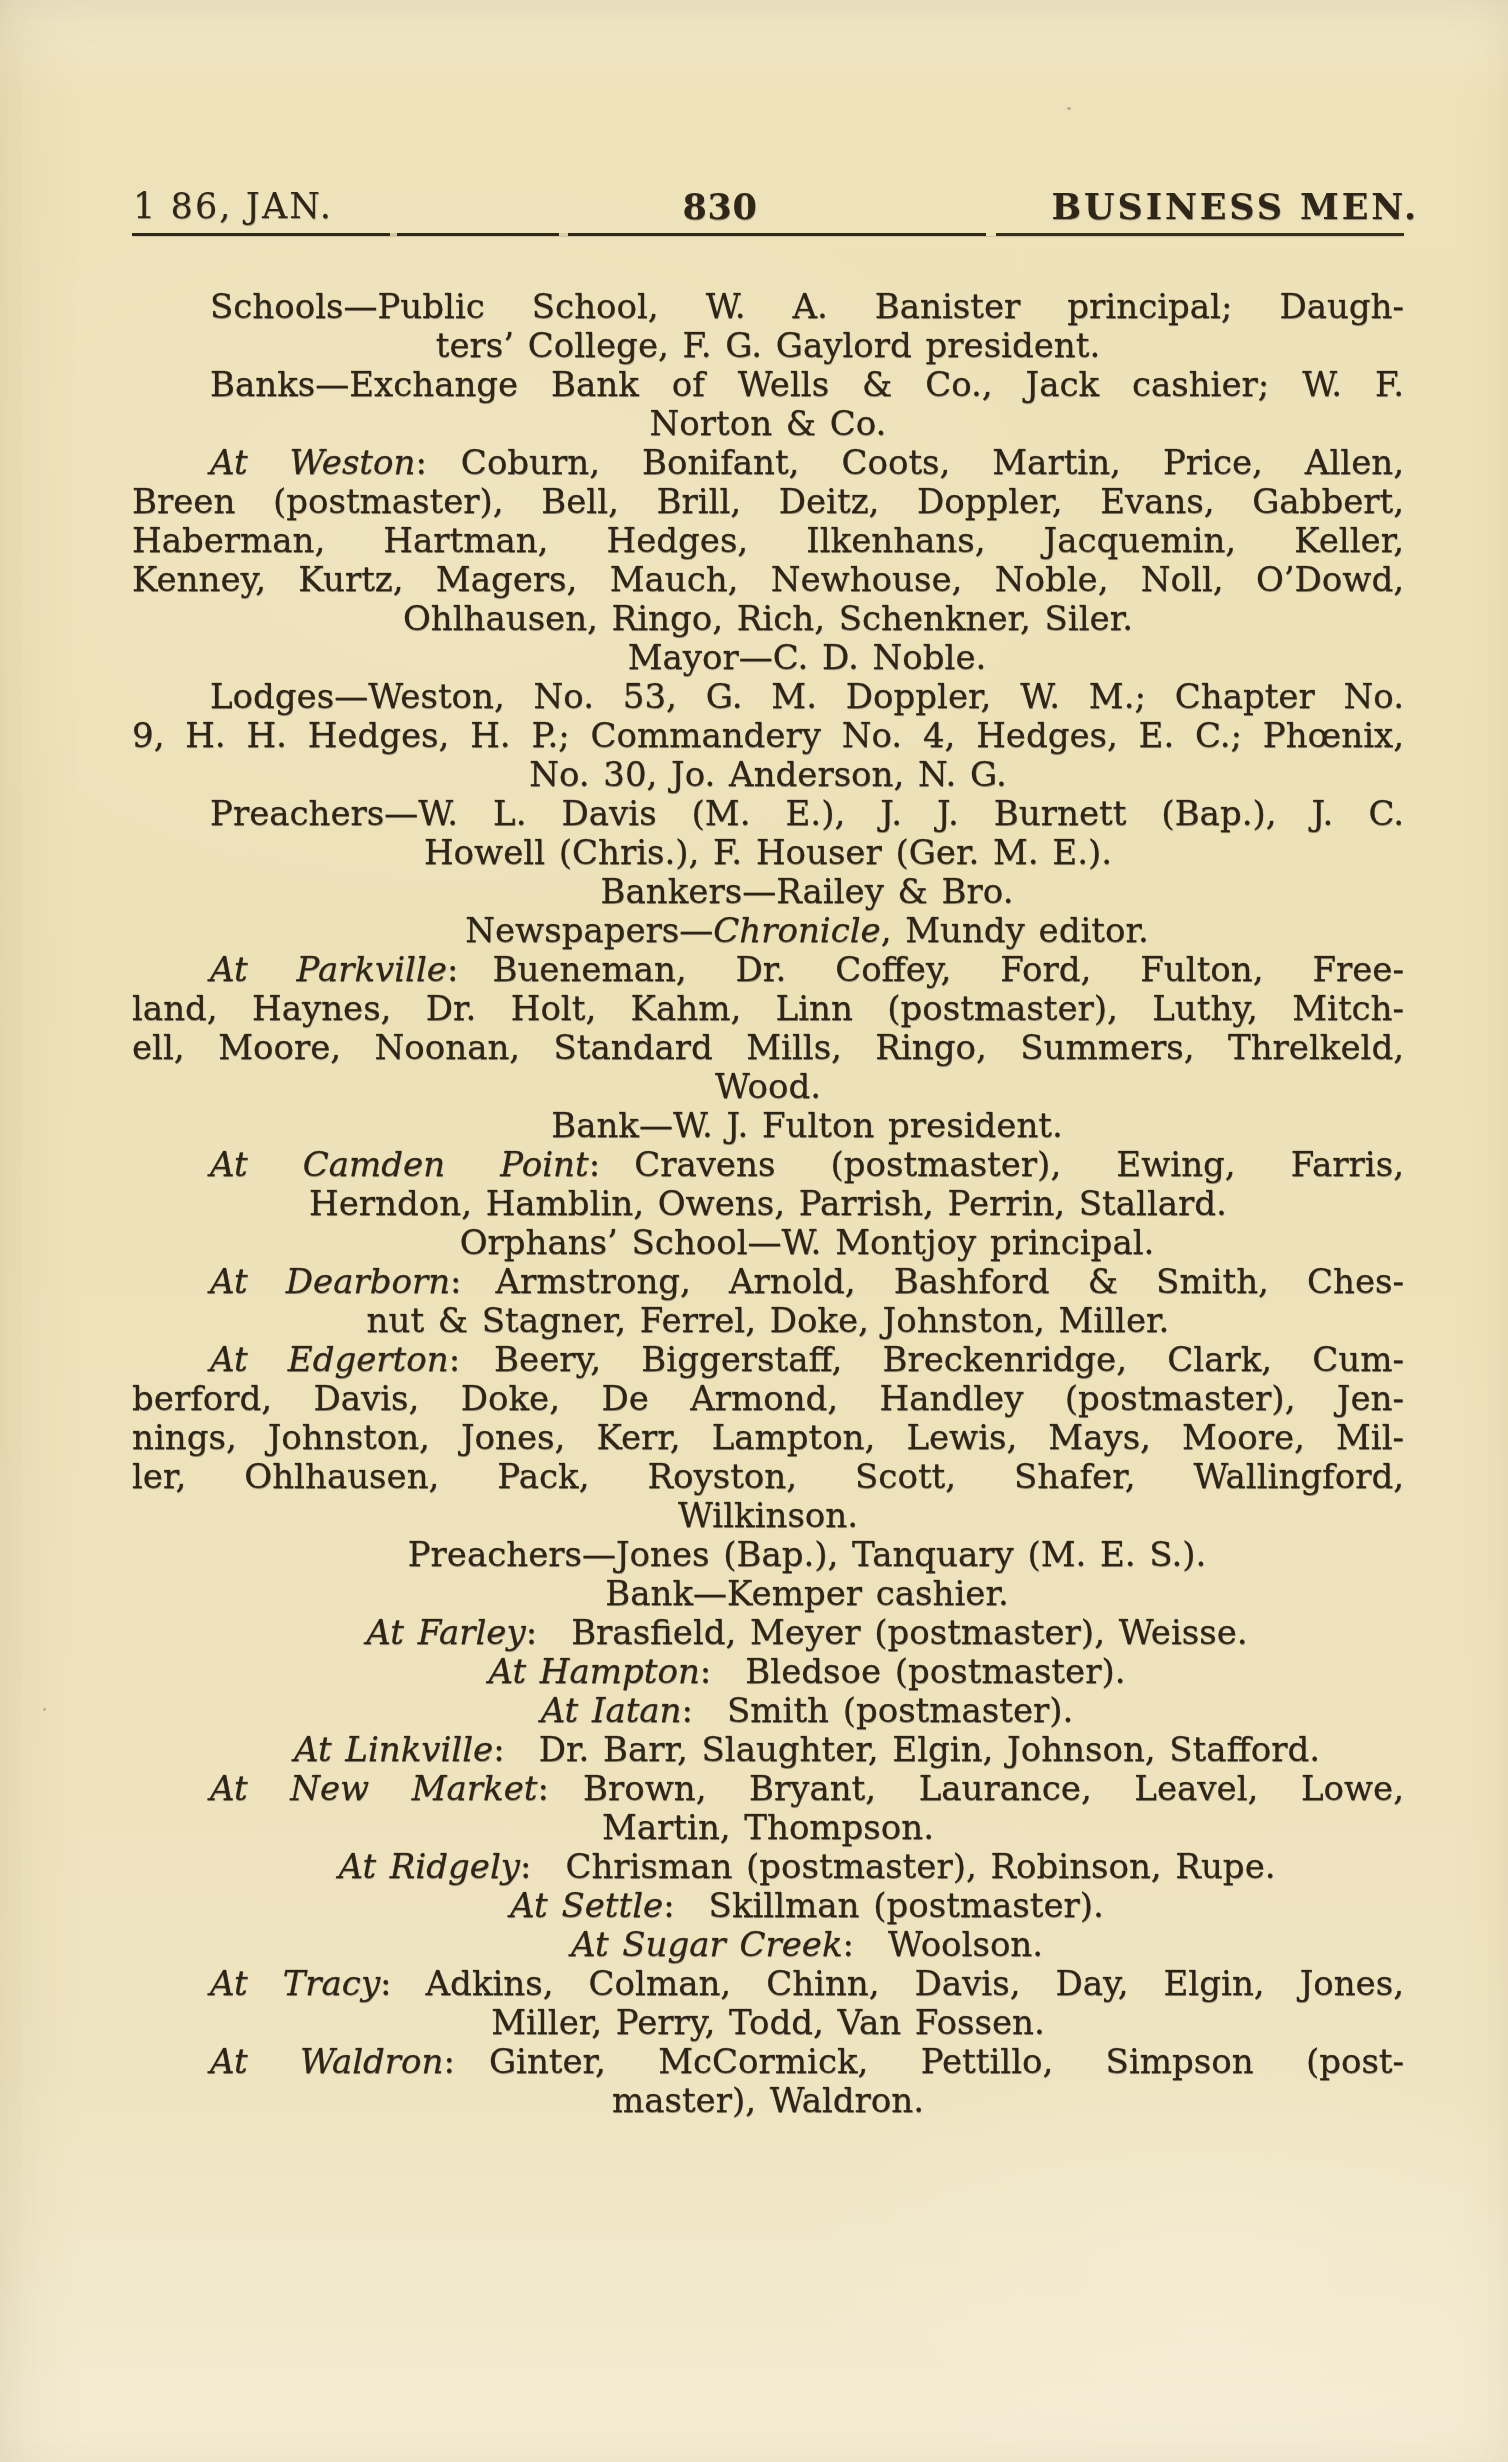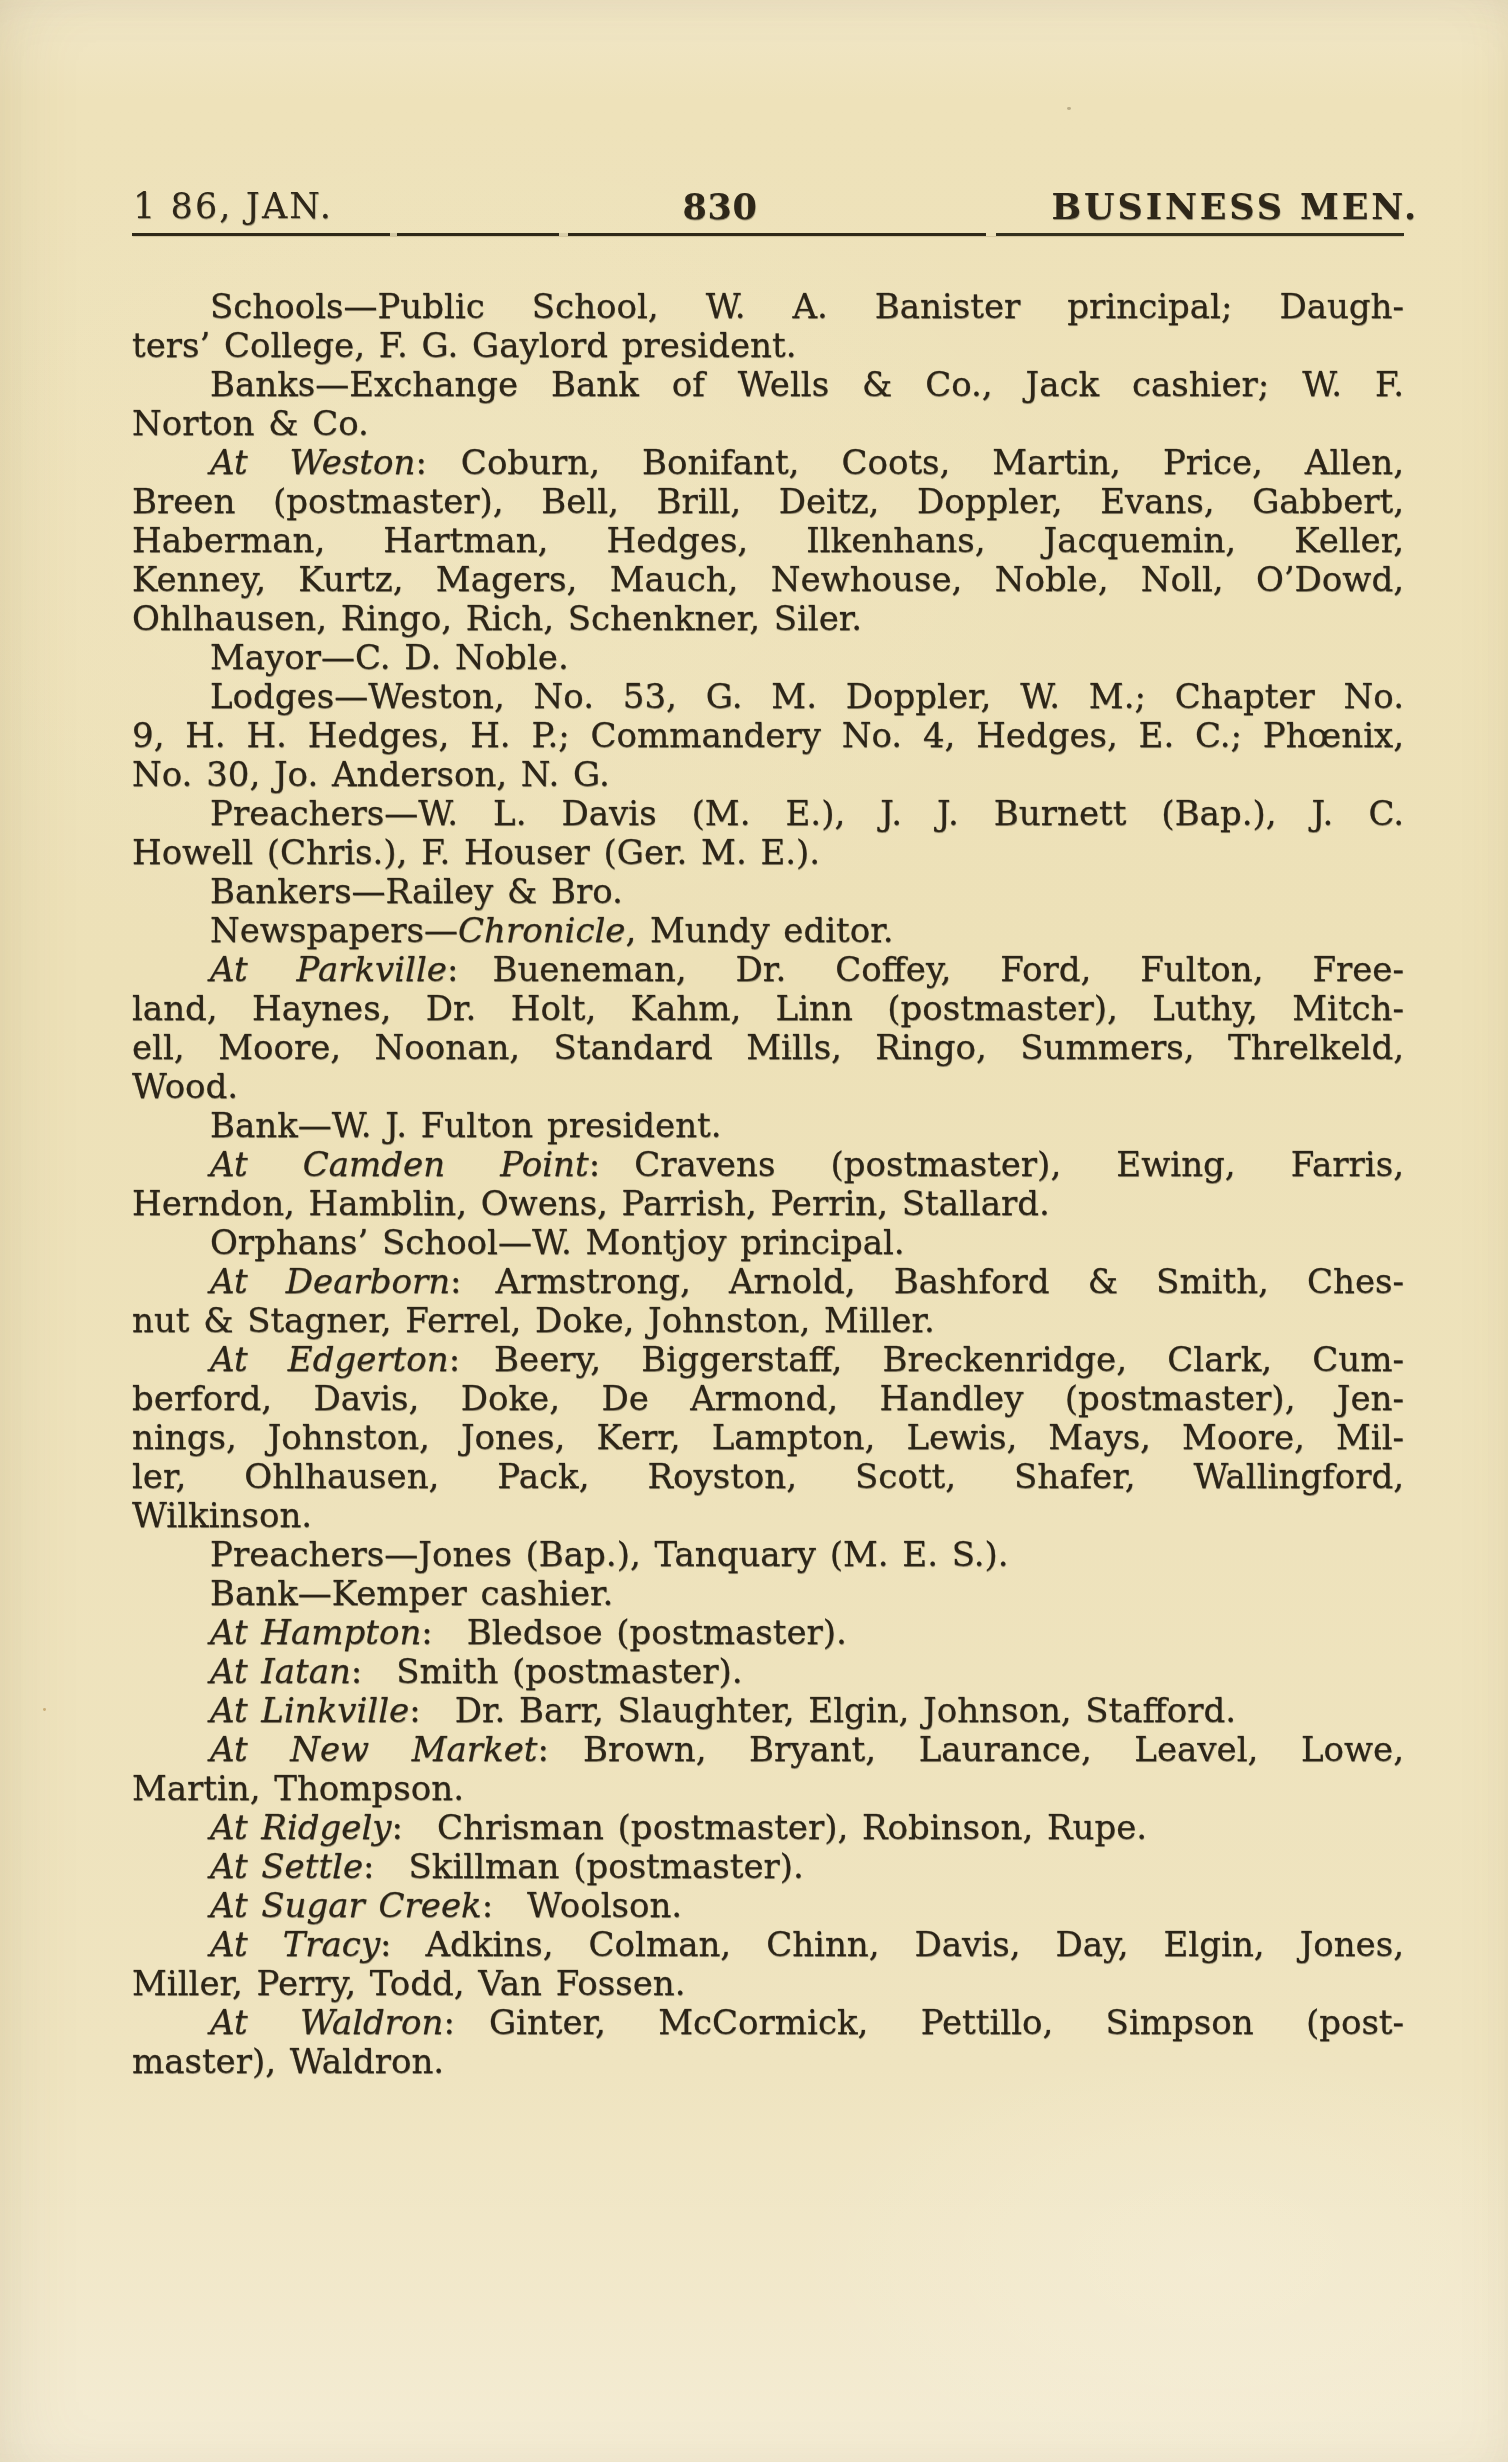--- a/index.html
+++ b/index.html
@@ -54,21 +54,21 @@
     left: 132px;
     top: 287px;
     width: 1272px;
     font-size: 34px;
     line-height: 39px;
     word-spacing: 2.9px;
     color: #2c2518;
     text-shadow: 0.3px 0.5px 0.7px rgba(44,37,24,0.50);
     -webkit-text-stroke: 0.3px rgba(44,37,24,0.55);
   }
-  .line { min-height: 39px; }
+  .line { min-height: 39px; text-align: center; }
   .line.j { text-align: justify; text-align-last: justify; }
   .line.ind { text-indent: 78px; }
   .it { font-style: italic; }
   .speck { position: absolute; border-radius: 50%; background: rgba(90,75,45,0.35); }
   .speck.s1 { width: 3.6px; height: 2.9px; left: 1067px; top: 107px; }
   .speck.s2 { width: 2.9px; height: 2.9px; left: 43px;  top: 1708px; background: rgba(160,110,40,0.45); }
   .speck.s3 { width: 3.6px; height: 2.1px; left: 788px; top: 1050px; background: rgba(90,75,45,0.22); }
 </style>
 </head>
 <body>
@@ -108,20 +108,21 @@
       <div class="line ind"><span>Orphans’ School—W. Montjoy principal.</span></div>
       <div class="line ind j"><span class="it">At Dearborn</span><span>: Armstrong, Arnold, Bashford &amp; Smith, Ches-</span></div>
       <div class="line"><span>nut &amp; Stagner, Ferrel, Doke, Johnston, Miller.</span></div>
       <div class="line ind j"><span class="it">At Edgerton</span><span>: Beery, Biggerstaff, Breckenridge, Clark, Cum-</span></div>
       <div class="line j"><span>berford, Davis, Doke, De Armond, Handley (postmaster), Jen-</span></div>
       <div class="line j"><span>nings, Johnston, Jones, Kerr, Lampton, Lewis, Mays, Moore, Mil-</span></div>
       <div class="line j"><span>ler, Ohlhausen, Pack, Royston, Scott, Shafer, Wallingford,</span></div>
       <div class="line"><span>Wilkinson.</span></div>
       <div class="line ind"><span>Preachers—Jones (Bap.), Tanquary (M. E. S.).</span></div>
       <div class="line ind"><span>Bank—Kemper cashier.</span></div>
+      <div class="line ind"><span class="it">At Farley</span><span>: Brasfield, Meyer (postmaster), Weisse.</span></div>
       <div class="line ind"><span class="it">At Hampton</span><span>: Bledsoe (postmaster).</span></div>
       <div class="line ind"><span class="it">At Iatan</span><span>: Smith (postmaster).</span></div>
       <div class="line ind"><span class="it">At Linkville</span><span>: Dr. Barr, Slaughter, Elgin, Johnson, Stafford.</span></div>
       <div class="line ind j"><span class="it">At New Market</span><span>: Brown, Bryant, Laurance, Leavel, Lowe,</span></div>
       <div class="line"><span>Martin, Thompson.</span></div>
       <div class="line ind"><span class="it">At Ridgely</span><span>: Chrisman (postmaster), Robinson, Rupe.</span></div>
       <div class="line ind"><span class="it">At Settle</span><span>: Skillman (postmaster).</span></div>
       <div class="line ind"><span class="it">At Sugar Creek</span><span>: Woolson.</span></div>
       <div class="line ind j"><span class="it">At Tracy</span><span>: Adkins, Colman, Chinn, Davis, Day, Elgin, Jones,</span></div>
       <div class="line"><span>Miller, Perry, Todd, Van Fossen.</span></div>

